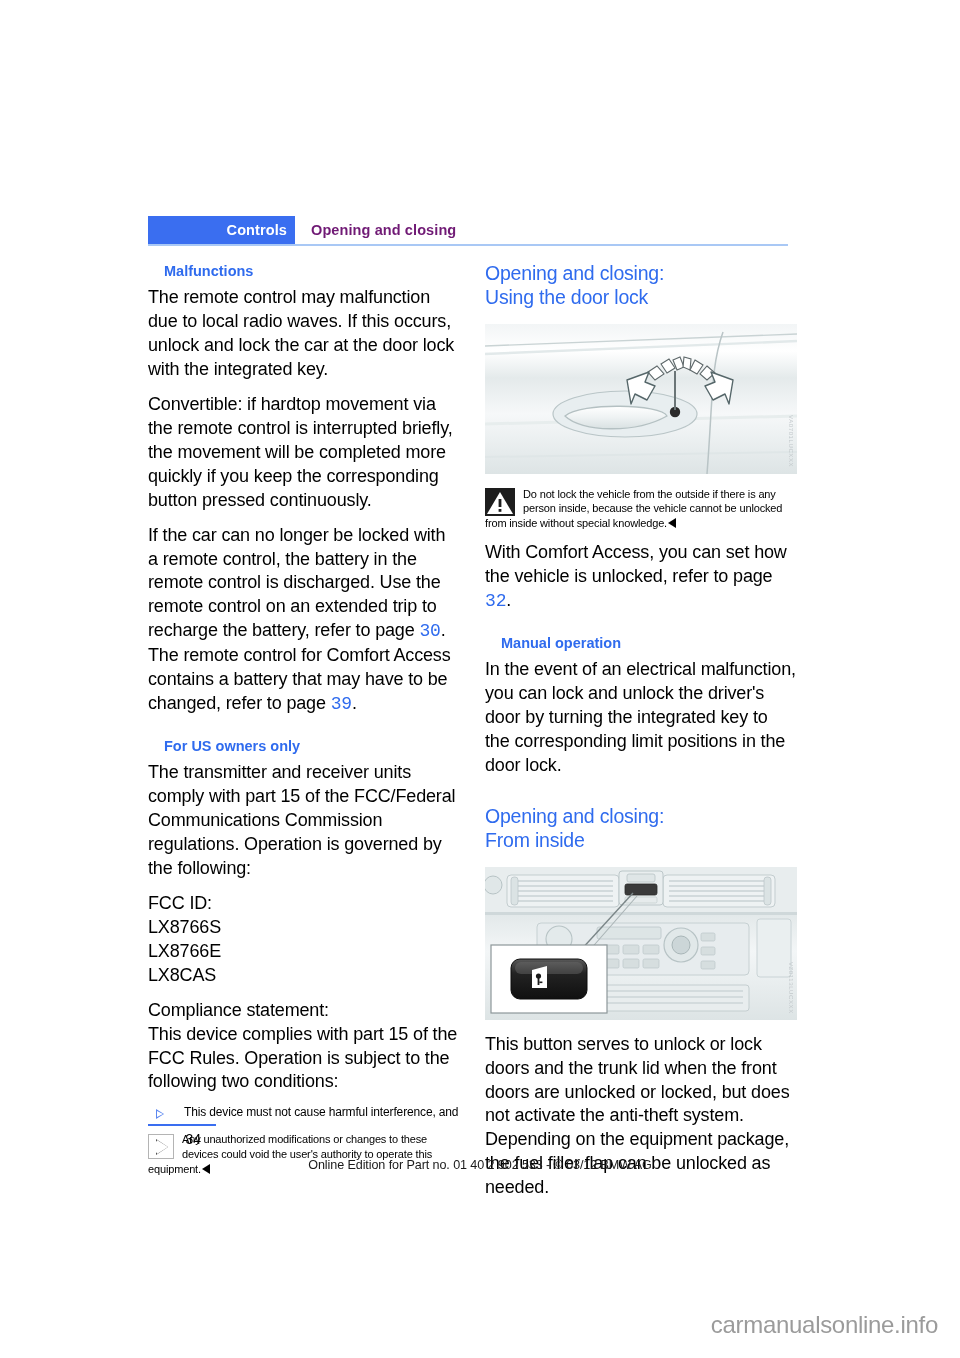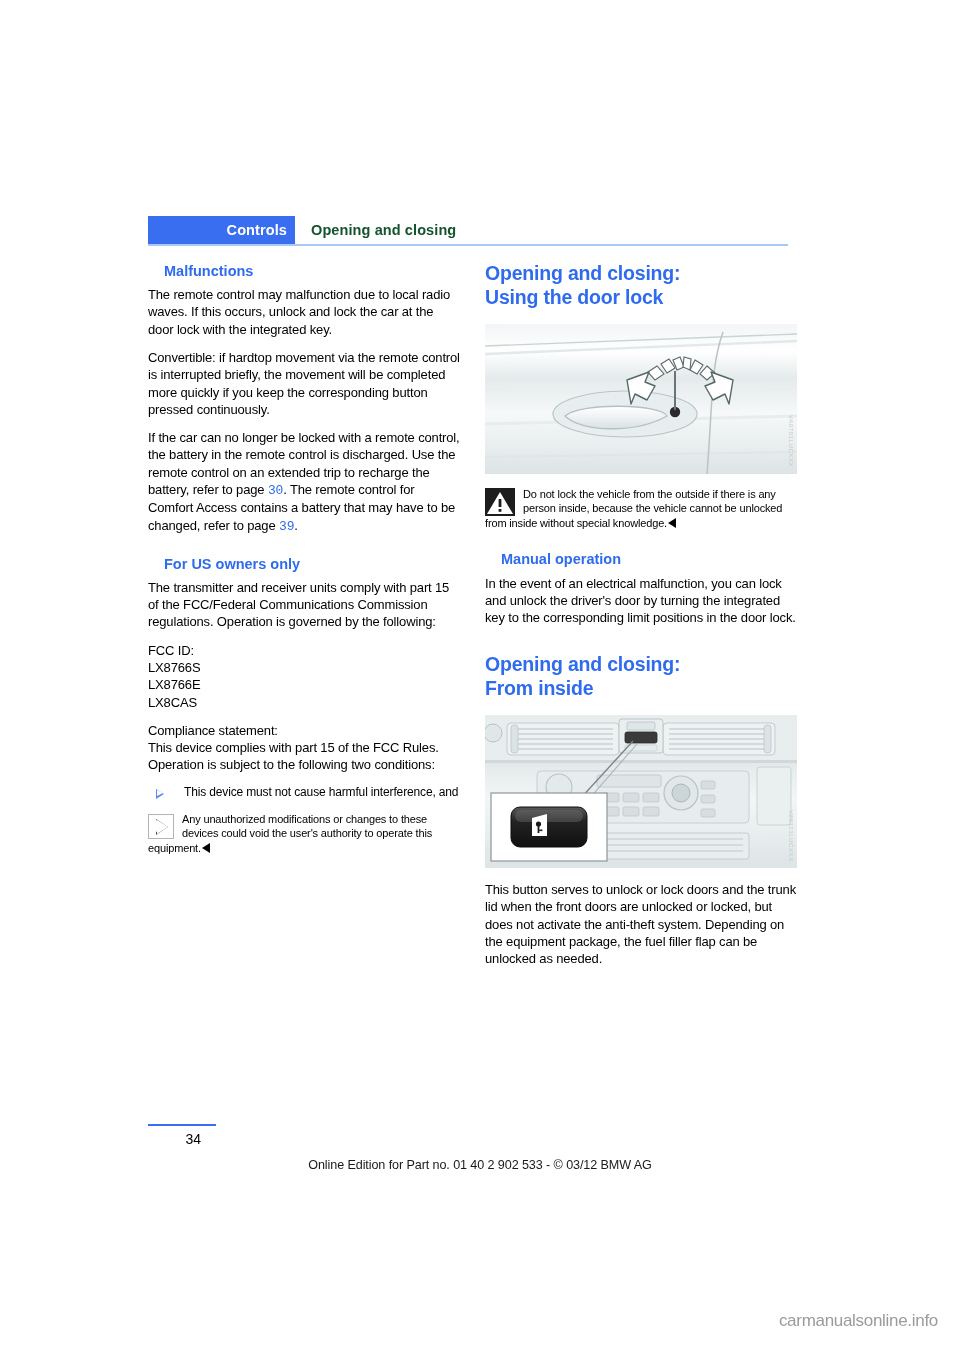--- a/index.html
+++ b/index.html
@@ -54,21 +54,21 @@
     padding-right: 8px;
     box-sizing: border-box;
     letter-spacing: 0.1px;
   }
   .header-section {
     position: absolute;
     left: 163px;
     top: 0;
     height: 28px;
     line-height: 28px;
-    color: #14532d;
+    color: #701a75;
     font-size: 14.5px;
     font-weight: bold;
     letter-spacing: 0.1px;
   }
 
   
   .col {
     position: absolute;
     top: 262px;
     width: 312px;
@@ -79,30 +79,30 @@
   h2.blue-head {
     color: #2f6bee;
     font-size: 14.5px;
     font-weight: bold;
     margin: 0 0 6px 16px;
     line-height: 1.25;
   }
   h1.big-head {
     color: #2f6bee;
     font-size: 19.5px;
-    font-weight: bold;
+    font-weight: normal;
     margin: 0 0 14px 0;
     line-height: 1.22;
     letter-spacing: -0.2px;
   }
   h1.big-head .l2 { display: block; }
 
   p.body {
     margin: 0 0 11px 0;
-    font-size: 13px;
+    font-size: 18px;
     line-height: 1.33;
     color: #000;
     letter-spacing: -0.15px;
   }
 
   .lnk { color: #2f6bee; font-family: Liberation Mono, monospace; }
 
   .spacer-sm { height: 9px; }
   .spacer-md { height: 16px; }
 
@@ -241,21 +241,21 @@
     width: 960px;
     text-align: center;
     font-size: 12.6px;
     color: #1a1a1a;
     letter-spacing: -0.1px;
   }
   .watermark {
     position: absolute;
     right: 22px;
     top: 1311px;
-    font-size: 17px;
+    font-size: 24px;
     color: #9b9b9b;
     letter-spacing: -0.3px;
     text-align: right;
   }
 </style>
 </head>
 <body>
 
 <div class="page">
 
@@ -372,20 +372,23 @@
         <svg width="30" height="28" viewBox="0 0 30 28">
           <rect x="0" y="0" width="30" height="28" fill="#1d1d1d"></rect>
           <polygon points="15,4 28,26 2,26" fill="#ffffff"></polygon>
           <rect x="13.6" y="11" width="2.8" height="8" fill="#1d1d1d"></rect>
           <rect x="13.6" y="21" width="2.8" height="2.8" fill="#1d1d1d"></rect>
         </svg>
       </span>
       <span>Do not lock the vehicle from the outside if there is any person inside, because the vehicle cannot be unlocked from inside without special knowledge.</span><span class="endmark"></span>
     </div>
 
+    <p class="body">
+      <span>With Comfort Access, you can set how the vehicle is unlocked, refer to page </span><span class="lnk">32</span><span>.</span>
+    </p>
 
     <div class="spacer-sm"></div>
 
     <h2 class="blue-head">Manual operation</h2>
 
     <p class="body">In the event of an electrical malfunction, you can lock and unlock the driver's door by turning the integrated key to the corresponding limit positions in the door lock.</p>
 
     <div class="spacer-md"></div>
 
     <h1 class="big-head">

